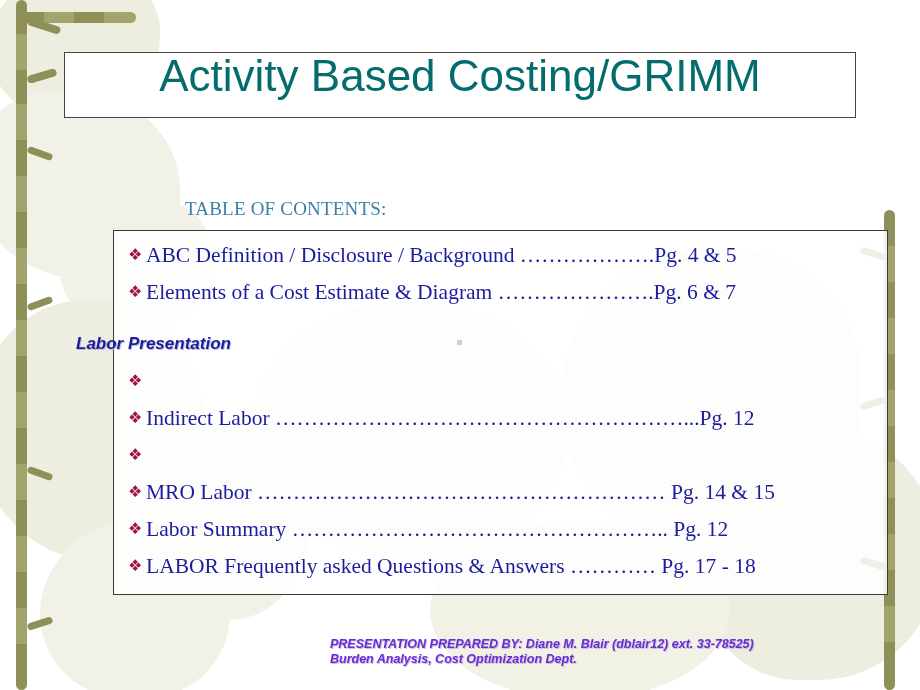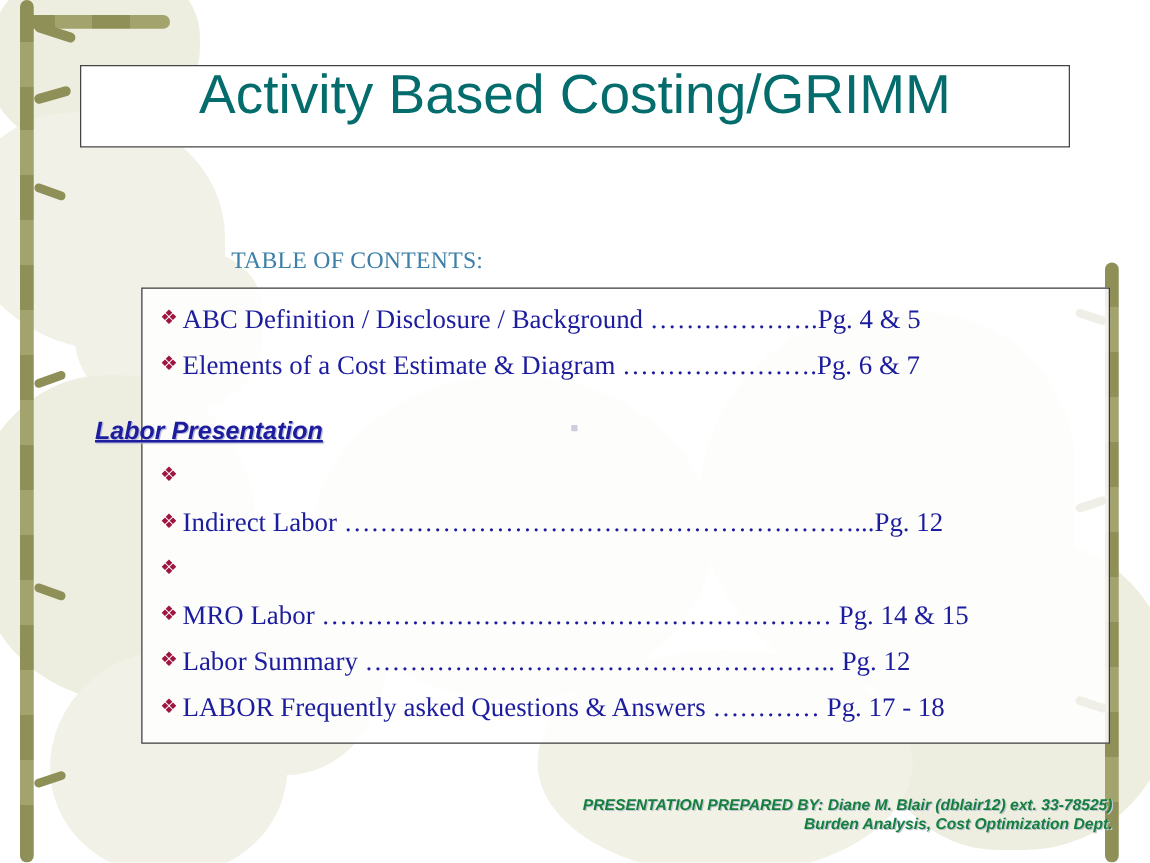--- a/index.html
+++ b/index.html
@@ -169,23 +169,22 @@
     max-width: 745px;
   }
 
   
   .labor-heading {
     position: absolute;
     left: 76px; top: 334px;
     font-family: "Liberation Sans", sans-serif;
     font-style: italic;
     font-weight: bold;
-    font-size: 20px;
+    font-size: 17px;
     color: #1c1c9e;
-    text-decoration: underline;
     text-shadow: 1px 1px 0 #b9b9d8;
     text-align: center;
   }
   .gap-row { height: 52px; }
   .tiny-dot {
     position: absolute;
     left: 457px; top: 340px;
     width: 5px; height: 5px;
     background: #cdcddf;
   }
@@ -193,23 +192,22 @@
   
   .footer {
     position: absolute;
     left: 330px; top: 637px;
     width: 560px;
     font-family: "Liberation Sans", sans-serif;
     font-weight: bold;
     font-style: italic;
     font-size: 12.5px;
     line-height: 15px;
-    color: #15803d;
+    color: #6d28d9;
     text-shadow: 1px 1px 0 #c3c3d6;
-    text-align: right;
   }
 </style>
 </head>
 <body>
 
 <div class="bg-layer">
   <div class="leaf-blob soft" style="left:-10px;  top:-30px;  width:170px; height:150px;"></div>
   <div class="leaf-blob soft2" style="left:-30px;  top:90px;   width:210px; height:190px; border-radius:45% 55% 40% 60%;"></div>
   <div class="leaf-blob soft2" style="left:60px;   top:200px;  width:150px; height:130px; border-radius:60% 40% 50% 50%;"></div>
   <div class="leaf-blob soft" style="left:-25px;  top:300px;  width:230px; height:260px; border-radius:50% 50% 45% 55%;"></div>

